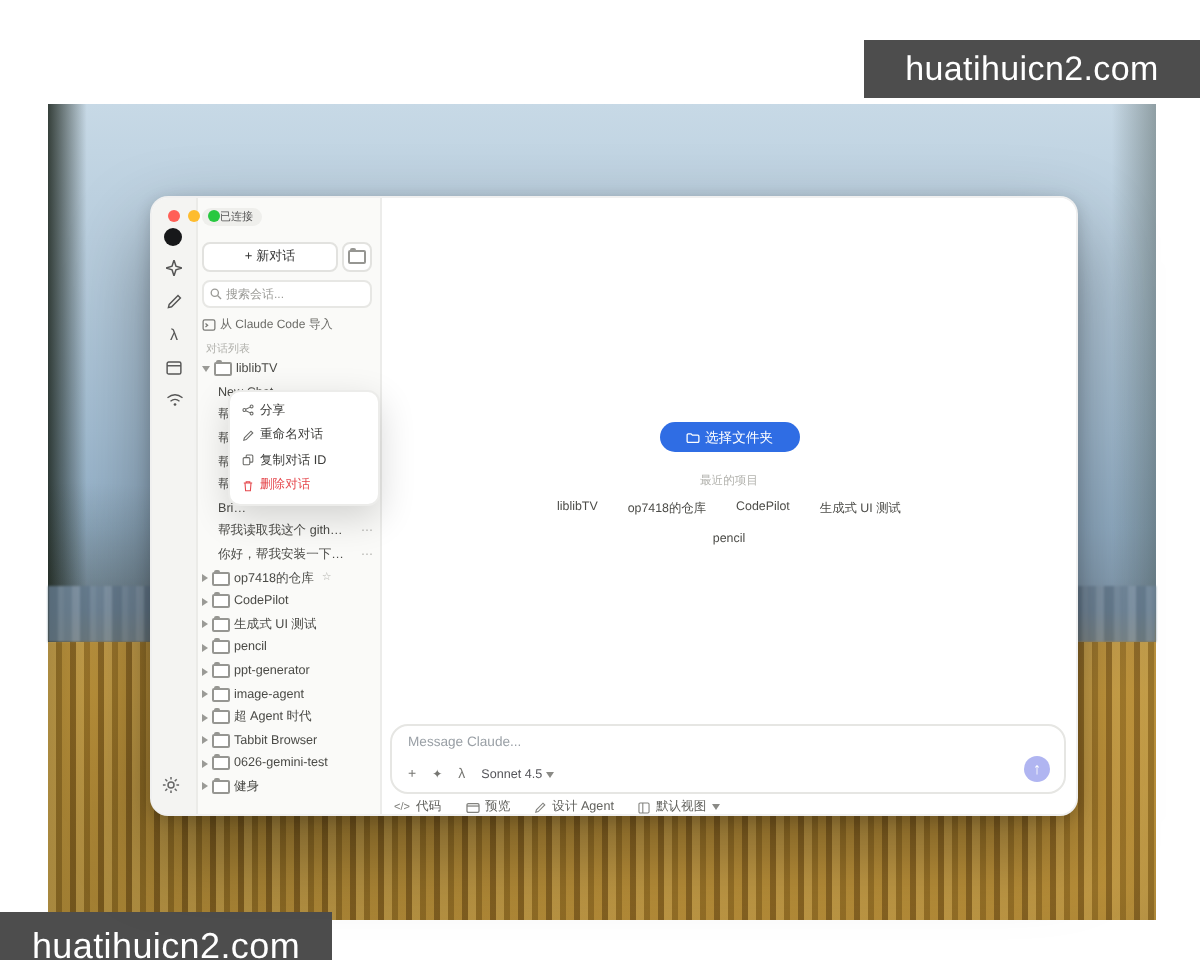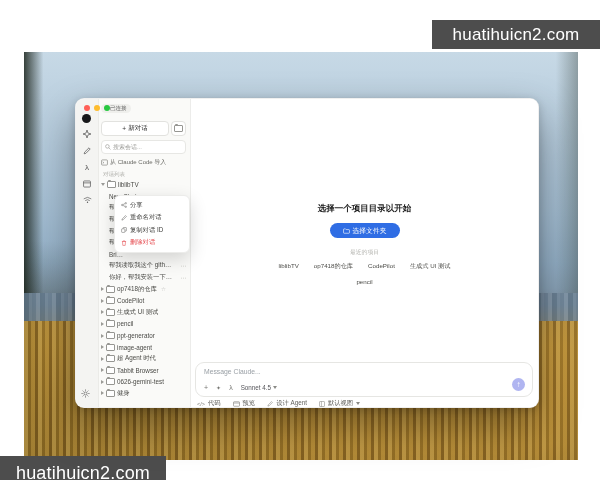--- a/index.html
+++ b/index.html
@@ -322,21 +322,20 @@
         <svg width="6" height="6" viewBox="0 0 10 10">
             <path d="M1.5 2.5 H8.5 M3.5 2.5 V1.5 H6.5 V2.5 M2.5 2.5 L3 9 H7 L7.5 2.5" fill="none" stroke="#e5484d" stroke-width="0.9"></path>
           </svg>
         <span>删除对话</span>
       </div>
     </div>
 
     <div class="abs main">
 
       <div class="center-block">
-        <div class="main-title">选择一个项目目录以开始</div>
         <div class="btn-select">
           <svg width="7" height="6" viewBox="0 0 10 8">
               <path d="M0.8 1.8 A0.8 0.8 0 0 1 1.6 1 H3.6 L4.6 2 H8.4 A0.8 0.8 0 0 1 9.2 2.8 V6.4 A0.8 0.8 0 0 1 8.4 7.2 H1.6 A0.8 0.8 0 0 1 0.8 6.4 Z" fill="none" stroke="#fff" stroke-width="0.9"></path>
             </svg>
           <span>选择文件夹</span>
         </div>
         <div class="recent-label">最近的项目</div>
         <div class="chips">
           <span class="chip">liblibTV</span>
           <span class="chip">op7418的仓库</span>

